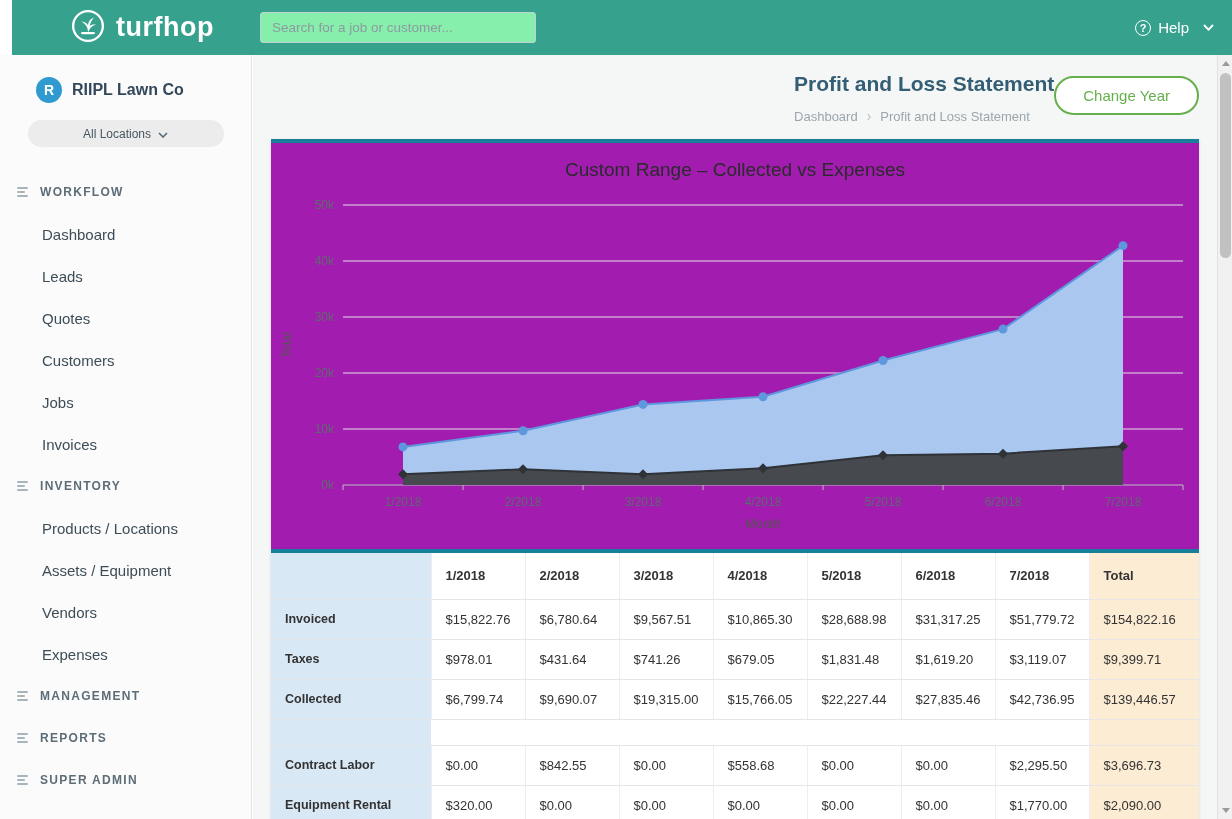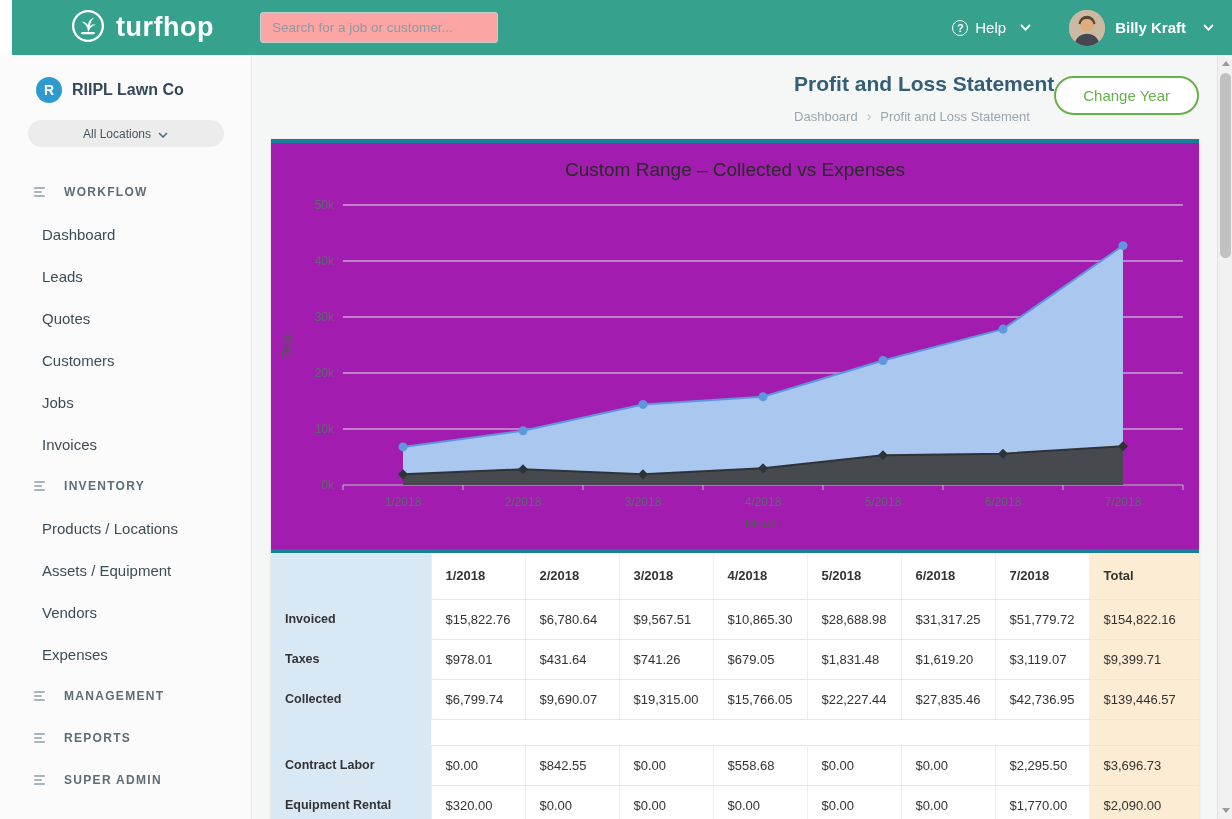--- a/index.html
+++ b/index.html
@@ -2,39 +2,39 @@
 <html><head>
 <meta charset="utf-8">
 <style>
   * { margin:0; padding:0; box-sizing:border-box; }
   html,body { width:1232px; height:819px; overflow:hidden; font-family:"Liberation Sans", sans-serif; background:#fff; position:relative; }
 
   
   .topbar { position:absolute; top:0; left:12px; width:1232px; height:55px; background:#36a28e; display:flex; align-items:center; z-index:10; }
   .brand { display:flex; align-items:center; gap:10px; margin-left:58px; cursor:pointer; }
   .brand-text { color:#fff; font-size:27px; font-weight:bold; letter-spacing:.5px; }
-  .search-box { margin-left:46px; width:238px; height:31px; border:1px solid #bfd3d5; border-radius:3px; background:#fca5a5; padding:0 11px; font-size:13.5px; color:#333; outline:none; font-family:"Liberation Sans", sans-serif; }
+  .search-box { margin-left:46px; width:276px; height:31px; border:1px solid #bfd3d5; border-radius:3px; background:#86efac; padding:0 11px; font-size:13.5px; color:#333; outline:none; font-family:"Liberation Sans", sans-serif; }
   .search-box::placeholder { color:#8d9ba1; }
   .topbar-right { margin-left:auto; margin-right:30px; display:flex; align-items:center; color:#fff; }
   .help-group { display:flex; align-items:center; gap:7px; cursor:pointer; }
   .help-q { width:16px; height:16px; border:1.5px solid #fff; border-radius:50%; font-size:11px; display:flex; align-items:center; justify-content:center; font-weight:bold; }
   .help-label { font-size:15px; }
   .chev { margin-left:7px; display:inline-flex; }
   .user-group { display:flex; align-items:center; gap:10px; margin-left:38px; cursor:pointer; }
   .avatar { width:36px; height:36px; border-radius:50%; overflow:hidden; background:#c7b299; flex:none; }
   .user-name { font-size:15px; font-weight:bold; }
 
   
   .sidebar { position:absolute; top:55px; left:0; width:252px; bottom:0; background:#fbfbfb; border-right:1px solid #e3e3e3; overflow:hidden; }
   .company-row { display:flex; align-items:center; gap:10px; padding:22px 0 0 36px; }
   .company-badge { width:26px; height:26px; border-radius:50%; background:#2e9ad0; color:#fff; font-size:14px; font-weight:bold; display:flex; align-items:center; justify-content:center; }
   .company-name { font-size:16px; font-weight:bold; color:#33475b; }
   .locations-pill { margin:17px auto 0; width:196px; height:27px; background:#ececec; border-radius:14px; display:flex; align-items:center; justify-content:center; gap:7px; font-size:12px; color:#47565f; cursor:pointer; }
   .nav { margin-top:24px; }
-  .nav-section-header { height:42px; display:flex; align-items:center; gap:19px; padding-left:34px; font-size:12px; font-weight:bold; letter-spacing:1.3px; color:#5d6d77; cursor:pointer; }
+  .nav-section-header { height:42px; display:flex; align-items:center; gap:12px; padding-left:17px; font-size:12px; font-weight:bold; letter-spacing:1.3px; color:#5d6d77; cursor:pointer; }
   .nav-dash-icon { display:inline-flex; flex-direction:column; gap:2px; width:11px; }
   .nav-dash-icon i { display:block; height:2px; background:#a7b4bc; border-radius:1px; }
   .nav-dash-icon i:nth-child(1){ width:11px; } .nav-dash-icon i:nth-child(2){ width:8px; } .nav-dash-icon i:nth-child(3){ width:11px; }
   .nav-item { height:42px; display:flex; align-items:center; padding-left:42px; font-size:15px; color:#3d4d57; cursor:pointer; }
 
   
   .main { position:absolute; top:55px; left:253px; right:15px; bottom:0; background:#f5f6f6; overflow:hidden; padding:0 18px; }
   .page-header { display:flex; justify-content:flex-end; align-items:flex-start; padding-top:17px; }
   .page-title { font-size:21px; font-weight:bold; color:#335e75; }
   .breadcrumb { margin-top:12px; font-size:13px; color:#9aa6ad; display:flex; align-items:center; gap:9px; }
@@ -76,36 +76,20 @@
         <path d="M13.5 28 h13" stroke="#ffffff" stroke-width="2.4" stroke-linecap="round"></path>
       </svg>
     </span>
     <span class="brand-text">turfhop</span>
   </div>
   <input class="search-box" type="text" placeholder="Search for a job or customer..." style="">
   <div class="topbar-right">
     <div class="help-group">
       <span class="help-q">?</span>
       <span class="help-label">Help</span>
-      <span class="chev">
-        <svg width="11" height="7" viewBox="0 0 11 7">
-            <path d="M1 1 L5.5 5.6 L10 1" fill="none" stroke="#fff" stroke-width="1.8"></path>
-          </svg>
-      </span>
-    </div>
-    <div class="user-group">
-      <span class="avatar">
-        <svg viewBox="0 0 40 40" width="36" height="36">
-          <rect width="40" height="40" fill="#cbb9a2"></rect>
-          <circle cx="20" cy="16.5" r="7.5" fill="#e0ac7e"></circle>
-          <path d="M20 6.5 a9.5 9.5 0 0 1 9.5 8.5 l-2.2 1.2 a7.4 7.4 0 0 0 -14.6 0 l-2.2 -1.2 a9.5 9.5 0 0 1 9.5 -8.5 z" fill="#5a4632"></path>
-          <path d="M5 40 c2.5 -9.5 8.5 -13.5 15 -13.5 s12.5 4 15 13.5 z" fill="#474751"></path>
-        </svg>
-      </span>
-      <span class="user-name">Billy Kraft</span>
       <span class="chev">
         <svg width="11" height="7" viewBox="0 0 11 7">
             <path d="M1 1 L5.5 5.6 L10 1" fill="none" stroke="#fff" stroke-width="1.8"></path>
           </svg>
       </span>
     </div>
   </div>
 </div>
 
 <div class="sidebar">

